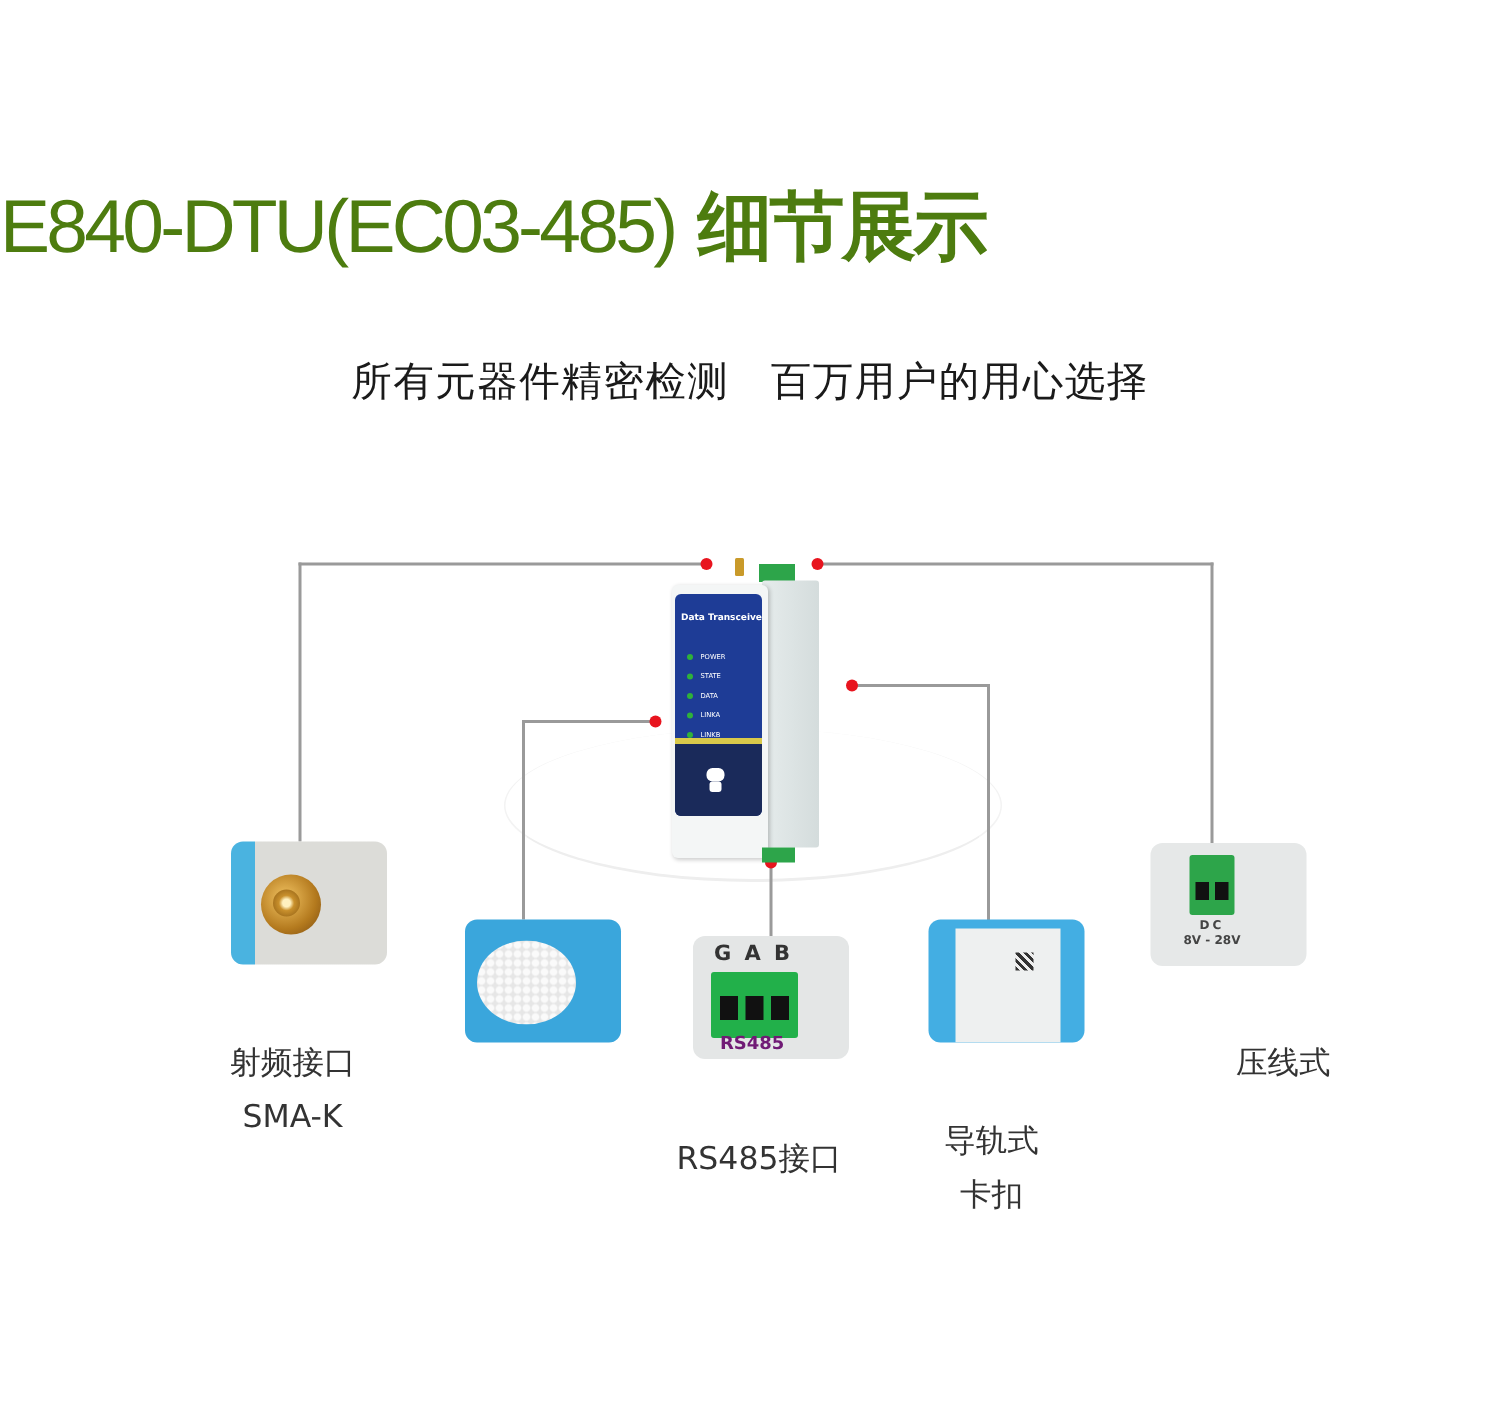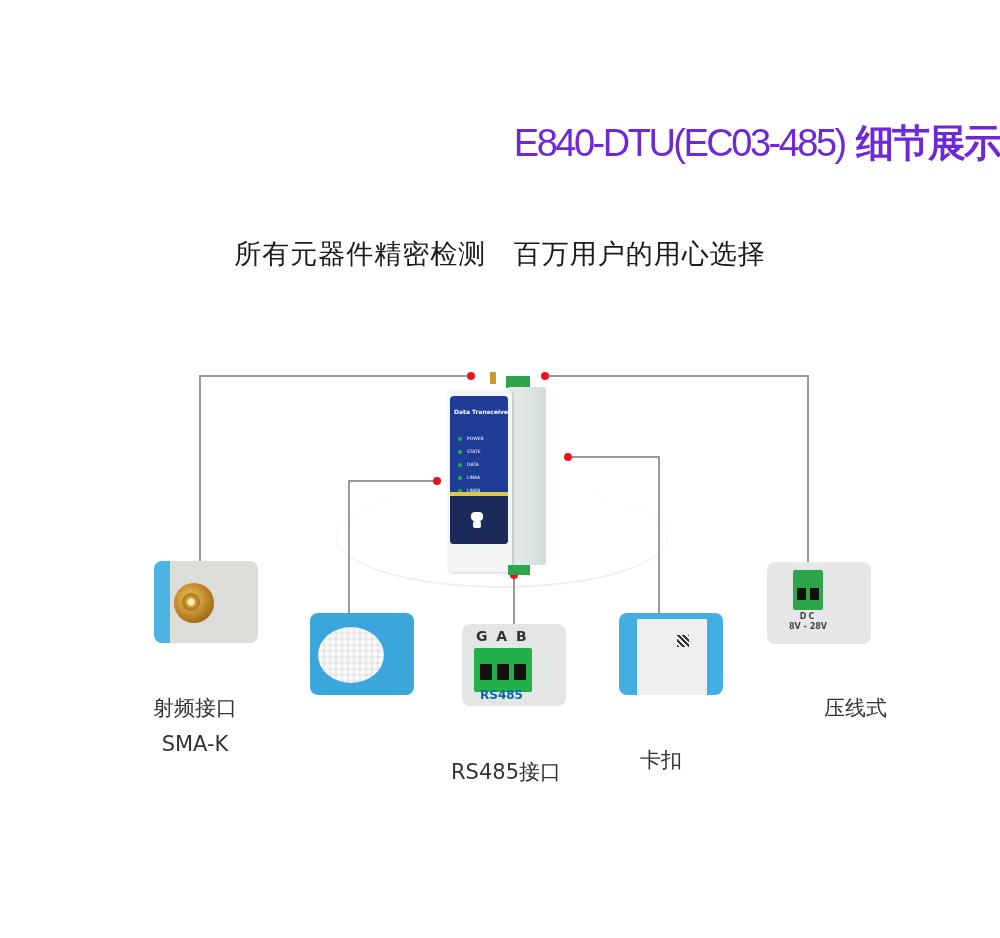--- a/index.html
+++ b/index.html
@@ -1,19 +1,19 @@
 <!DOCTYPE html>
 <html><head>
 <meta charset="utf-8">
 <style>
   html, body { margin:0; padding:0; background:#ffffff; }
   body { width:1000px; height:938px; position:relative; overflow:hidden;
          font-family:"DejaVu Sans", "Liberation Sans", sans-serif; color:#222; }
-  .title { position:absolute; left:0; width:1000px; top:118px; text-align:right;
-           font-size:38px; font-weight:bold; letter-spacing:-2px; color:#6d28d9; }
+  .title { position:absolute; left:0; width:1000px; top:118px; text-align:left;
+           font-size:50px; font-weight:bold; letter-spacing:-2px; color:#4d7c0f; }
   .title .en { font-family:"Liberation Sans", sans-serif; font-weight:normal; letter-spacing:-2.5px; }
   .subtitle { position:absolute; left:0; width:1000px; top:236px; text-align:center;
               font-size:27px; color:#1a1a1a; letter-spacing:1px; word-spacing:18px; }
   .line { position:absolute; background:#9a9a9a; }
   .dot { position:absolute; width:8px; height:8px; border-radius:50%; background:#e8141e; }
   .ellipse { position:absolute; left:336px; top:486px; width:330px; height:100px;
              border-radius:50%; border-bottom:2px solid #eeeeee; border-left:1px solid #f3f3f3; border-right:1px solid #f3f3f3; }
   
   .device { position:absolute; left:448px; top:372px; width:110px; height:205px; }
   .dev-side { position:absolute; left:60px; top:15px; width:38px; height:178px;
@@ -44,21 +44,21 @@
                background:radial-gradient(circle,#fff1c0 20%, #c9902c 40%, #8a5a12); }
   
   .pellets { background:#3aa6dc; }
   .pellets .pile { position:absolute; left:8px; top:14px; width:66px; height:56px; border-radius:50%;
                    background:radial-gradient(circle, #fafafa 2px, #e6e6e6 3px) 0 0/6px 6px; }
   
   .rs485 { background:#e4e6e6; }
   .rs485 .letters { position:absolute; left:14px; top:4px; font-size:14px; font-weight:bold; color:#333; letter-spacing:2px; }
   .rs485 .block { position:absolute; left:12px; top:24px; width:58px; height:44px; background:#22b04a; border-radius:2px; }
   .rs485 .hole { position:absolute; top:16px; width:12px; height:16px; background:#111; }
-  .rs485 .under { position:absolute; left:18px; top:64px; font-size:12px; font-weight:bold; color:#0369a1; }
+  .rs485 .under { position:absolute; left:18px; top:64px; font-size:12px; font-weight:bold; color:#701a75; }
   
   .rail { background:#43aee3; }
   .rail .housing { position:absolute; left:18px; top:6px; width:70px; height:76px; background:#eef0f0; }
   .rail .qr { position:absolute; left:58px; top:22px; width:12px; height:12px;
               background:repeating-linear-gradient(45deg,#333 0 2px,#eee 2px 4px); }
   
   .dc { background:#e6e8e8; }
   .dc .block { position:absolute; left:26px; top:8px; width:30px; height:40px; background:#2da54a; border-radius:2px; }
   .dc .hole { position:absolute; top:18px; width:9px; height:12px; background:#111; }
   .dc .t1 { position:absolute; left:0; width:82px; top:50px; text-align:center; font-size:8px; font-weight:bold; color:#444; letter-spacing:2px; }
@@ -144,20 +144,21 @@
 </div>
 <div class="label" style="left:426px; top:754px;">
   <div>RS485接口</div>
 </div>
 
 <div class="card rail" style="left:619px; top:613px;">
   <div class="housing"></div>
   <div class="qr"></div>
 </div>
 <div class="label" style="left:581px; top:742px;">
+  <div>导轨式</div>
   <div>卡扣</div>
 </div>
 
 <div class="card dc" style="left:767px; top:562px;">
   <div class="block">
     <div class="hole" style="left:4px;"></div>
     <div class="hole" style="left:17px;"></div>
   </div>
   <div class="t1">DC</div>
   <div class="t2">8V - 28V</div>

